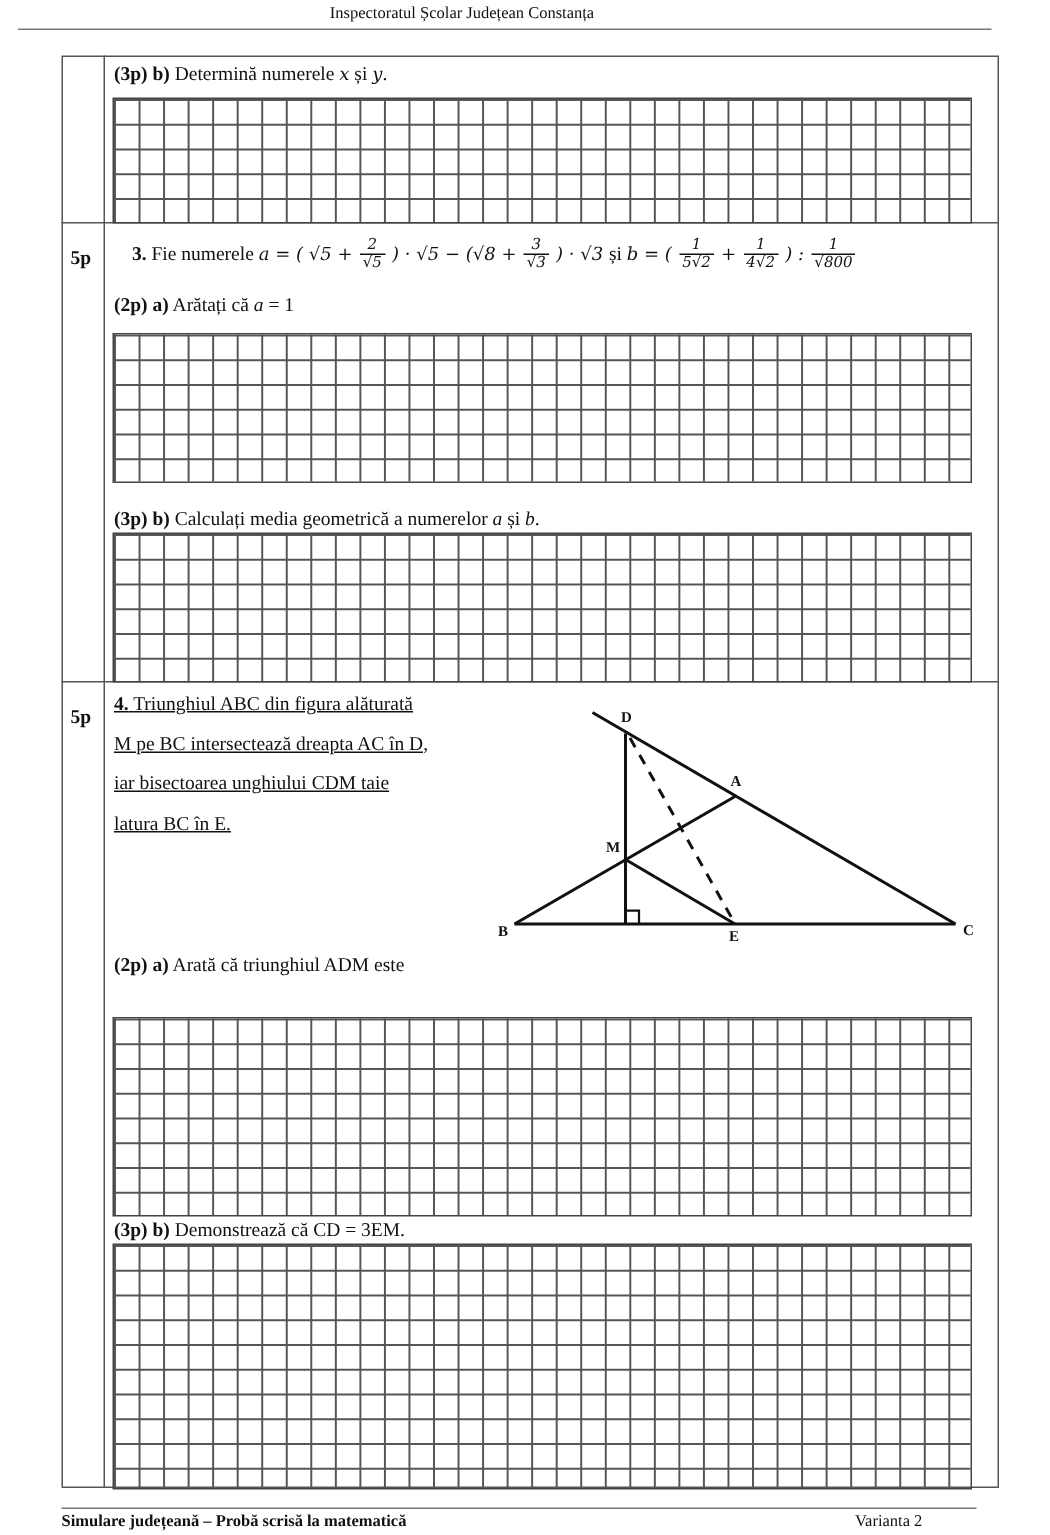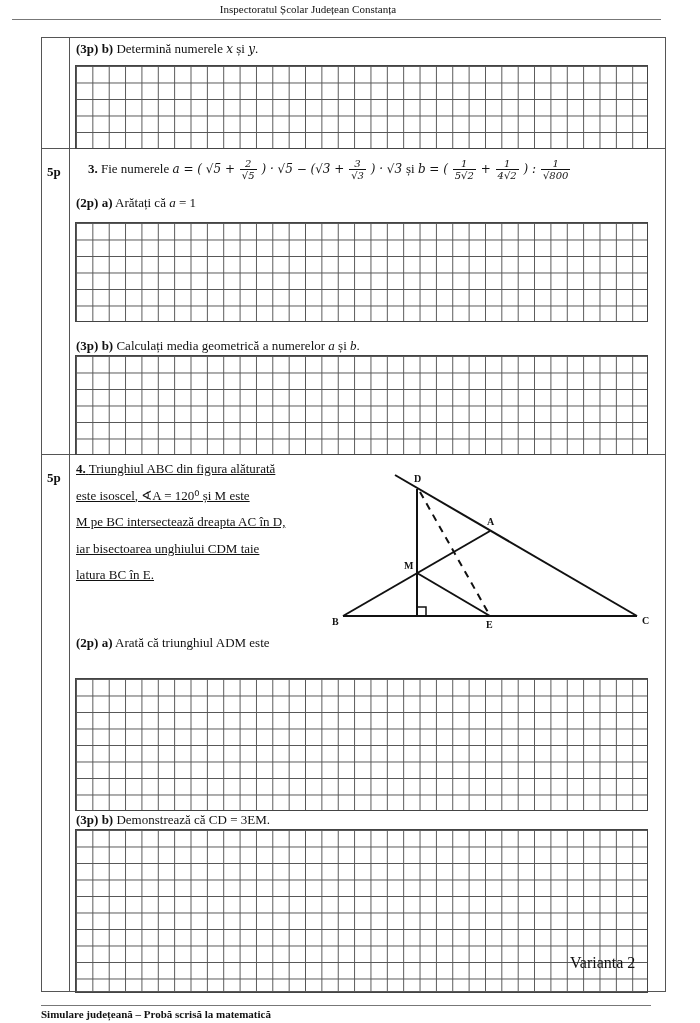--- a/index.html
+++ b/index.html
@@ -14,21 +14,21 @@
   .txt { position:absolute; font-size:13px; white-space:nowrap; }
   .txt b { font-weight:bold; }
   .math { font-family:"DejaVu Serif", serif; font-style:italic; font-size:12px; }
   .grid { position:absolute; left:75px; width:573px; border:1px solid #444; box-sizing:border-box;
           background-image:
             linear-gradient(to right, #555 1px, transparent 1px),
             linear-gradient(to bottom, #555 1px, transparent 1px);
           background-size:16.37px 100%, 100% 16.5px; }
   .footer-line { position:absolute; left:41px; top:1005px; width:610px; height:1px; background:#777; }
   .foot-l { position:absolute; left:41px; top:1008px; font-size:11px;font-weight:bold; }
-  .foot-r { position:absolute; left:570px; top:954px; font-size:16px;text-align:center; }
+  .foot-r { position:absolute; left:570px; top:1008px; font-size:11px;text-align:center; }
   .frac { display:inline-block; vertical-align:middle; text-align:center; font-size:10px; line-height:11px; margin:0 1px; }
   .frac .num { display:block; border-bottom:1px solid #111; padding:0 2px; }
   .frac .den { display:block; padding:0 2px; }
   .figure { position:absolute; left:0; top:0; width:700px; height:1023px; pointer-events:none; }
   .lbl { position:absolute; font-weight:bold; font-size:10px; font-family:"Liberation Serif", serif; }
 </style>
 </head>
 <body>
 
 <div class="hdr">Inspectoratul Școlar Județean Constanța</div>
@@ -48,21 +48,21 @@
 
 <div class="pts" style="top:164px;">5p</div>
 <div class="txt" style="left:88px; top:153px; line-height:32px;">
   <b>3.</b>
   <span>Fie numerele</span>
   <span class="math">
     <span>a = (</span>
     <span>√5</span>
     <span>+</span>
     <span class="frac"><span class="num">2</span><span class="den">√5</span></span>
-    <span>) · √5 − (√3 +</span>
+    <span>) · √5 − (√8 +</span>
     <span class="frac"><span class="num">3</span><span class="den">√3</span></span>
     <span>) · √3</span>
   </span>
   <span>și</span>
   <span class="math">
     <span>b = (</span>
     <span class="frac"><span class="num">1</span><span class="den">5√2</span></span>
     <span>+</span>
     <span class="frac"><span class="num">1</span><span class="den">4√2</span></span>
     <span>) :</span>
@@ -79,21 +79,20 @@
 <div class="txt" style="left:76px; top:338px;">
   <b>(3p)</b>
   <b>b)</b>
   <span>Calculați media geometrică a numerelor </span><i>a</i><span> și </span><i>b</i><span>.</span>
 </div>
 <div class="grid" style="top:355px; height:100px;"></div>
 
 <div class="pts" style="top:470px;">5p</div>
 <div class="txt" style="left:76px; top:456px; line-height:26.5px;text-decoration:underline;">
   <div><b>4.</b> <span>Triunghiul  ABC din figura alăturată</span></div>
-  <div>este isoscel, ∢A = 120⁰ și M este</div>
   <div>M pe BC intersectează dreapta AC în D,</div>
   <div>iar bisectoarea unghiului CDM taie</div>
   <div>latura BC în E.</div>
 </div>
 <div class="txt" style="left:76px; top:630px; line-height:26px;">
   <div><b>(2p)</b> <b>a)</b> <span>Arată că triunghiul ADM este</span></div>
 </div>
 <div class="grid" style="top:678px; height:133px;"></div>
 
 <div class="txt" style="left:76px; top:812px;">

